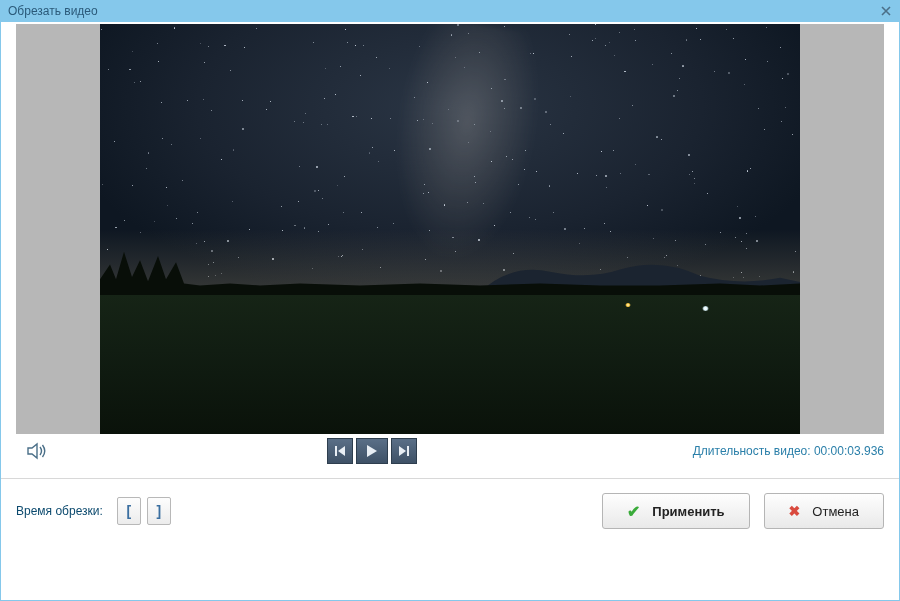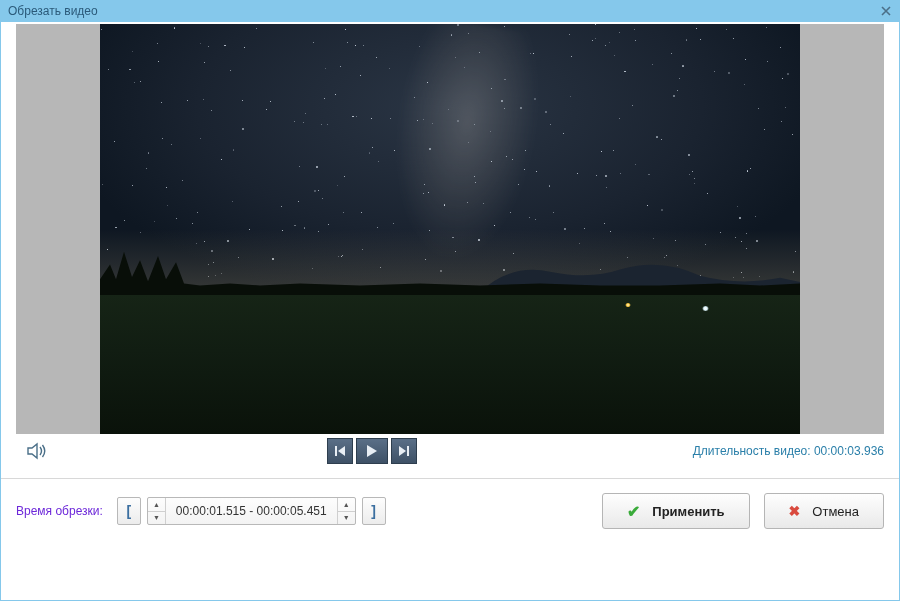--- a/index.html
+++ b/index.html
@@ -34,21 +34,21 @@
   .handle { position: absolute; top: 11px; width: 14px; height: 22px; cursor: ew-resize; }
   .handle svg { display:block; }
   .controls-row { display: flex; align-items: center; padding: 4px 15px 14px; margin-left: 8px; }
   .sound-btn { width: 28px; height: 24px; display:flex; align-items:center; justify-content:center; cursor:pointer; color:#4a6f88; }
   .playback { display:flex; gap:3px; justify-content:center; flex:1; }
   .pbtn { width:26px; height:26px; background: linear-gradient(#5a6f87,#3e5166); border:1px solid #2e3e4e; display:flex; align-items:center; justify-content:center; color:#e8eef4; cursor:pointer; }
   .pbtn.play { width:32px; }
   .duration { color:#2a7fa9; font-size:12px; white-space:nowrap; text-align:right; }
   .hr { height:1px; background:#d8d8d8; margin: 0 0; }
   .bottom-row { display:flex; align-items:center; padding: 14px 15px; gap: 14px; }
-  .label-trim { color:#6d28d9; }
+  .label-trim { color:#0c4a6e; }
   .spinner-group { display:flex; align-items:center; gap:6px; }
   .bracket { width:24px; height:28px; background: linear-gradient(#fdfdfd,#ececec); border:1px solid #b8b8b8; border-radius:2px; display:flex; align-items:center; justify-content:center; color:#3b6fa0; font-weight:bold; font-size:14px; cursor:pointer; }
   .range-box { height:28px; border:1px solid #b8b8b8; border-radius:2px; display:flex; align-items:stretch; background: linear-gradient(#fdfdfd,#f3f3f3); }
   .spin-col { width:18px; display:flex; flex-direction:column; border-right:1px solid #cfcfcf; }
   .spin-col:last-of-type { border-right:none; border-left:1px solid #cfcfcf; }
   .spin-btn { flex:1; display:flex; align-items:center; justify-content:center; cursor:pointer; font-size:7px; color:#555; }
   .spin-btn:first-child { border-bottom:1px solid #cfcfcf; }
   .range-text { display:flex; align-items:center; padding: 0 10px; color:#333; font-size:12px; }
   .spacer { flex:1; }
   .action-btn { height:36px; padding: 0 24px; background: linear-gradient(#fefefe,#e9e9e9); border:1px solid #b5b5b5; border-radius:3px; display:flex; align-items:center; gap:12px; cursor:pointer; font-size:13px; color:#222; }
@@ -384,31 +384,20 @@
       <span>Длительность видео: </span><span>00:00:03.936</span>
     </div>
   </div>
 
   <div class="hr"></div>
 
   <div class="bottom-row">
     <span class="label-trim">Время обрезки:</span>
     <div class="spinner-group">
       <div class="bracket">[</div>
-      <div class="range-box">
-        <div class="spin-col">
-          <div class="spin-btn">▲</div>
-          <div class="spin-btn">▼</div>
-        </div>
-        <div class="range-text">00:00:01.515 - 00:00:05.451</div>
-        <div class="spin-col">
-          <div class="spin-btn">▲</div>
-          <div class="spin-btn">▼</div>
-        </div>
-      </div>
       <div class="bracket">]</div>
     </div>
     <div class="spacer"></div>
     <div class="action-btn apply">
       <span class="check-ico">✔</span>
       <span>Применить</span>
     </div>
     <div class="action-btn">
       <span class="x-ico">✖</span>
       <span>Отмена</span>

